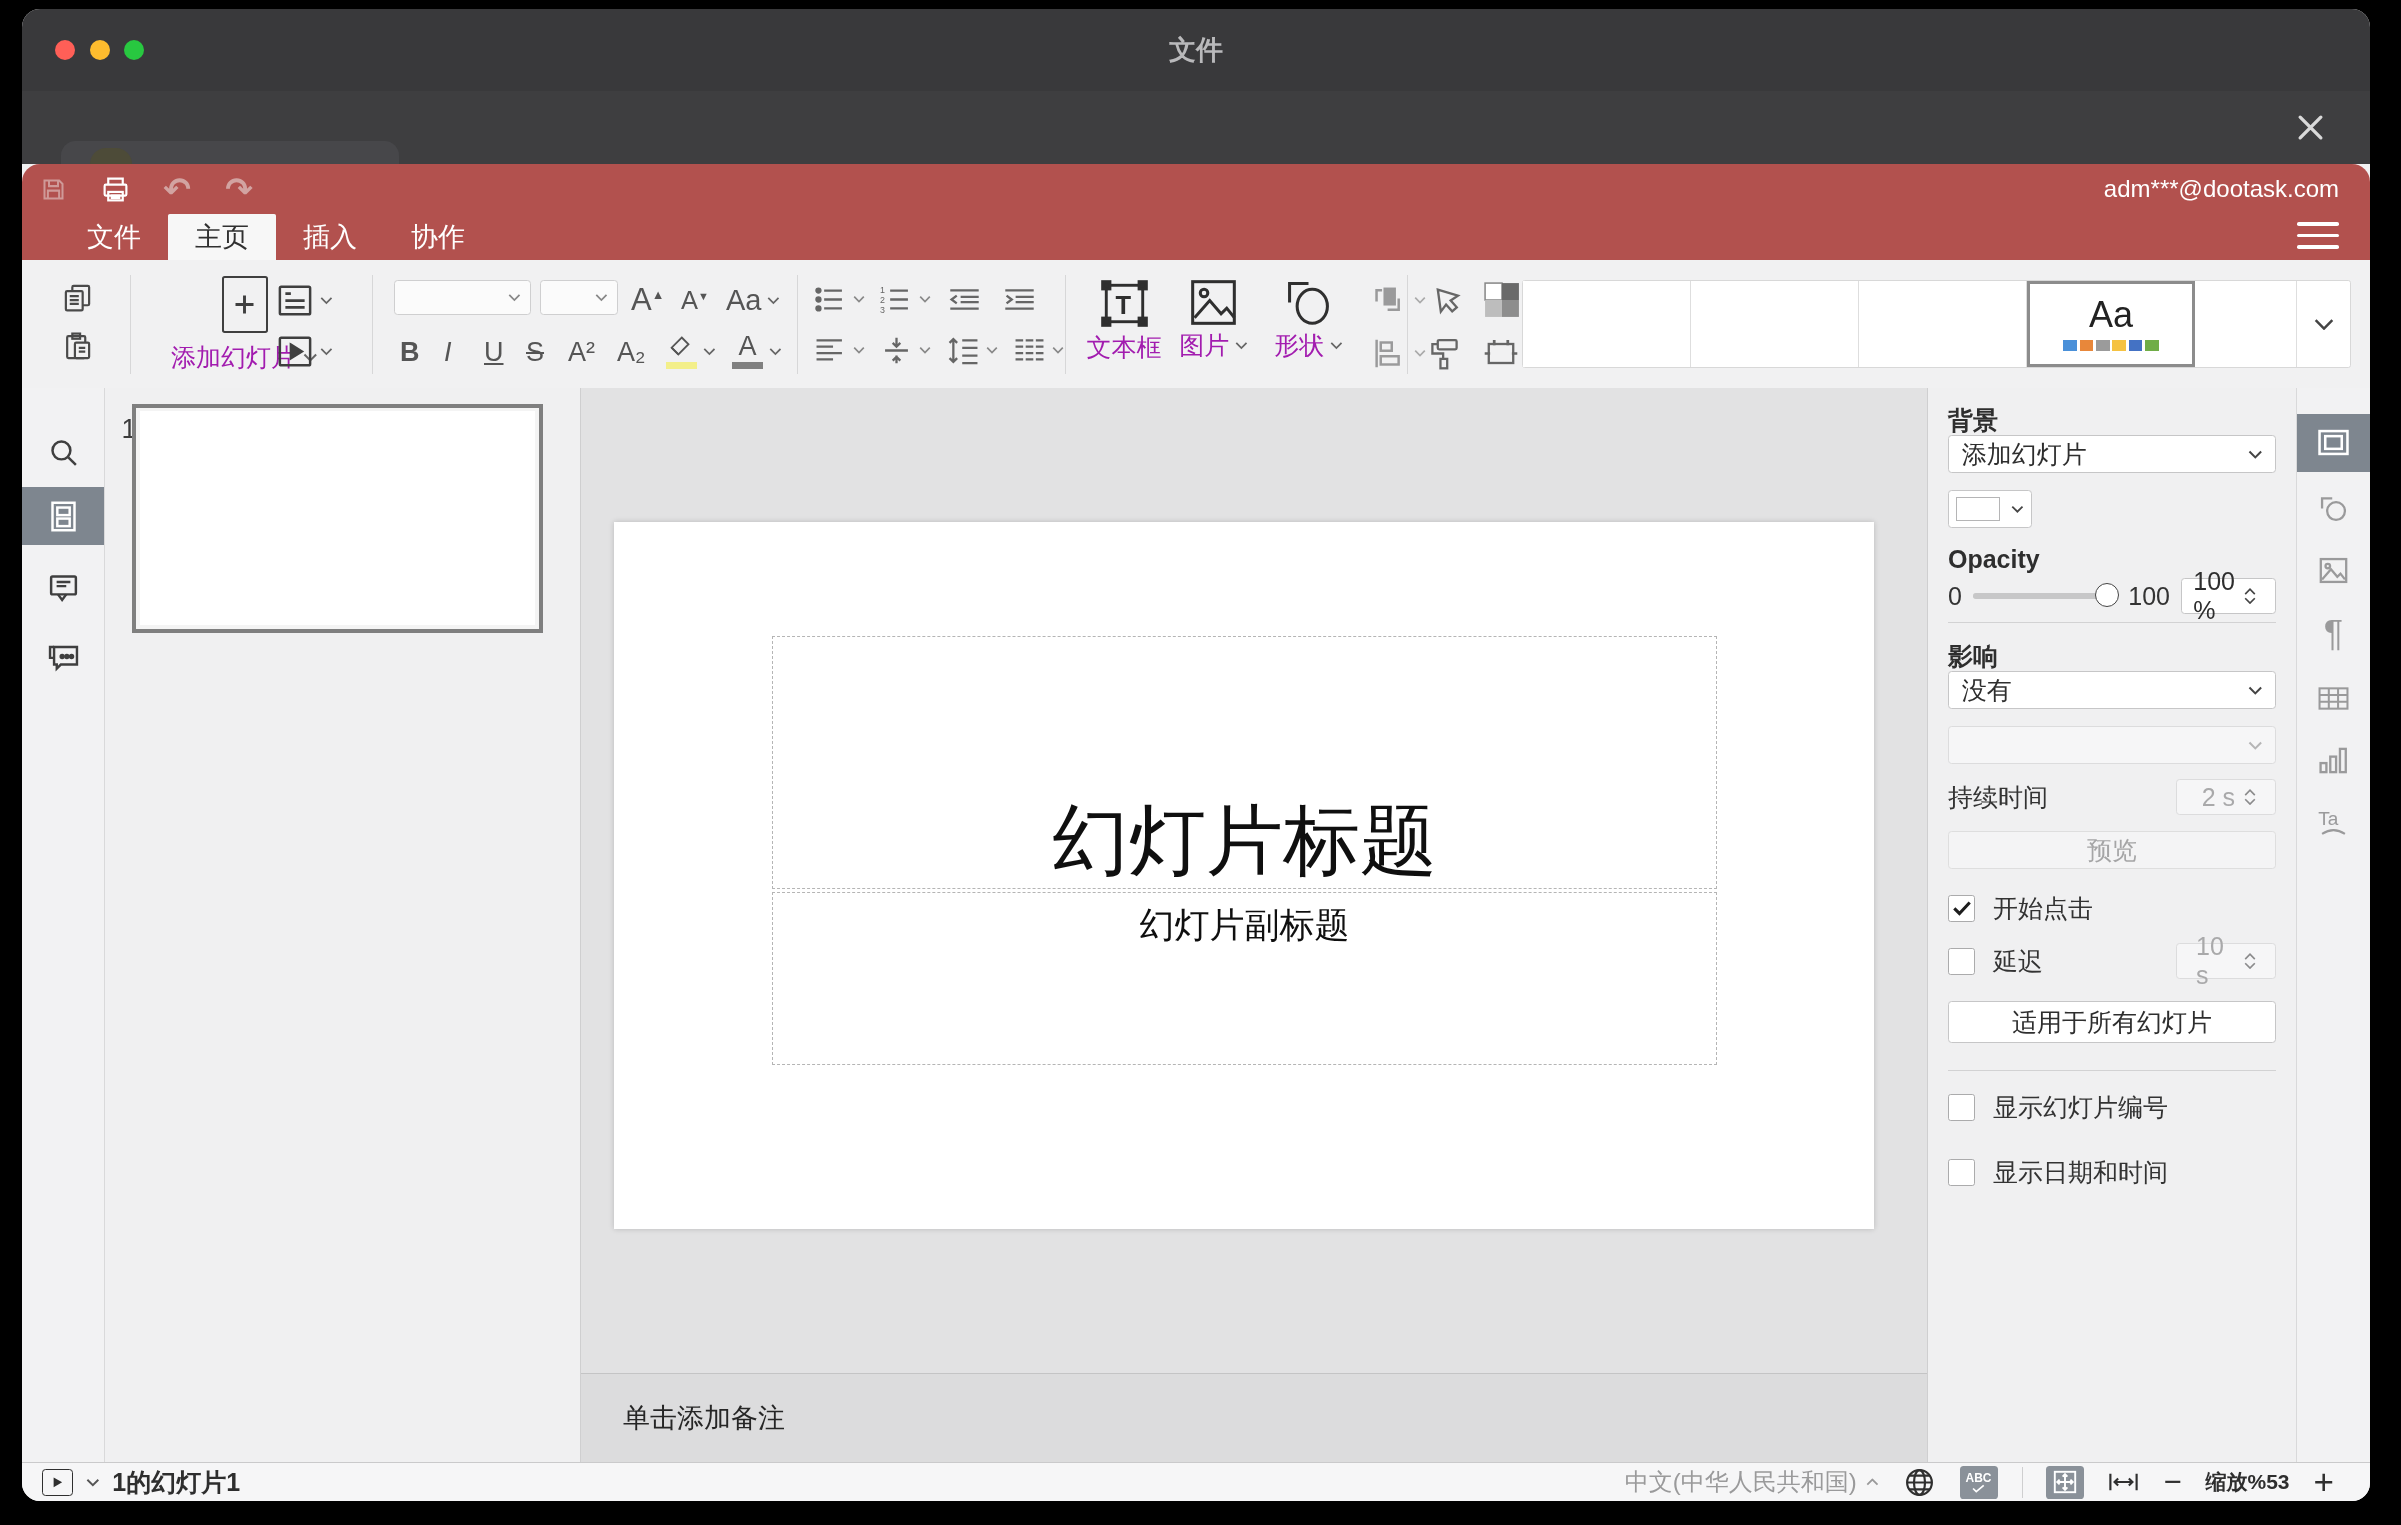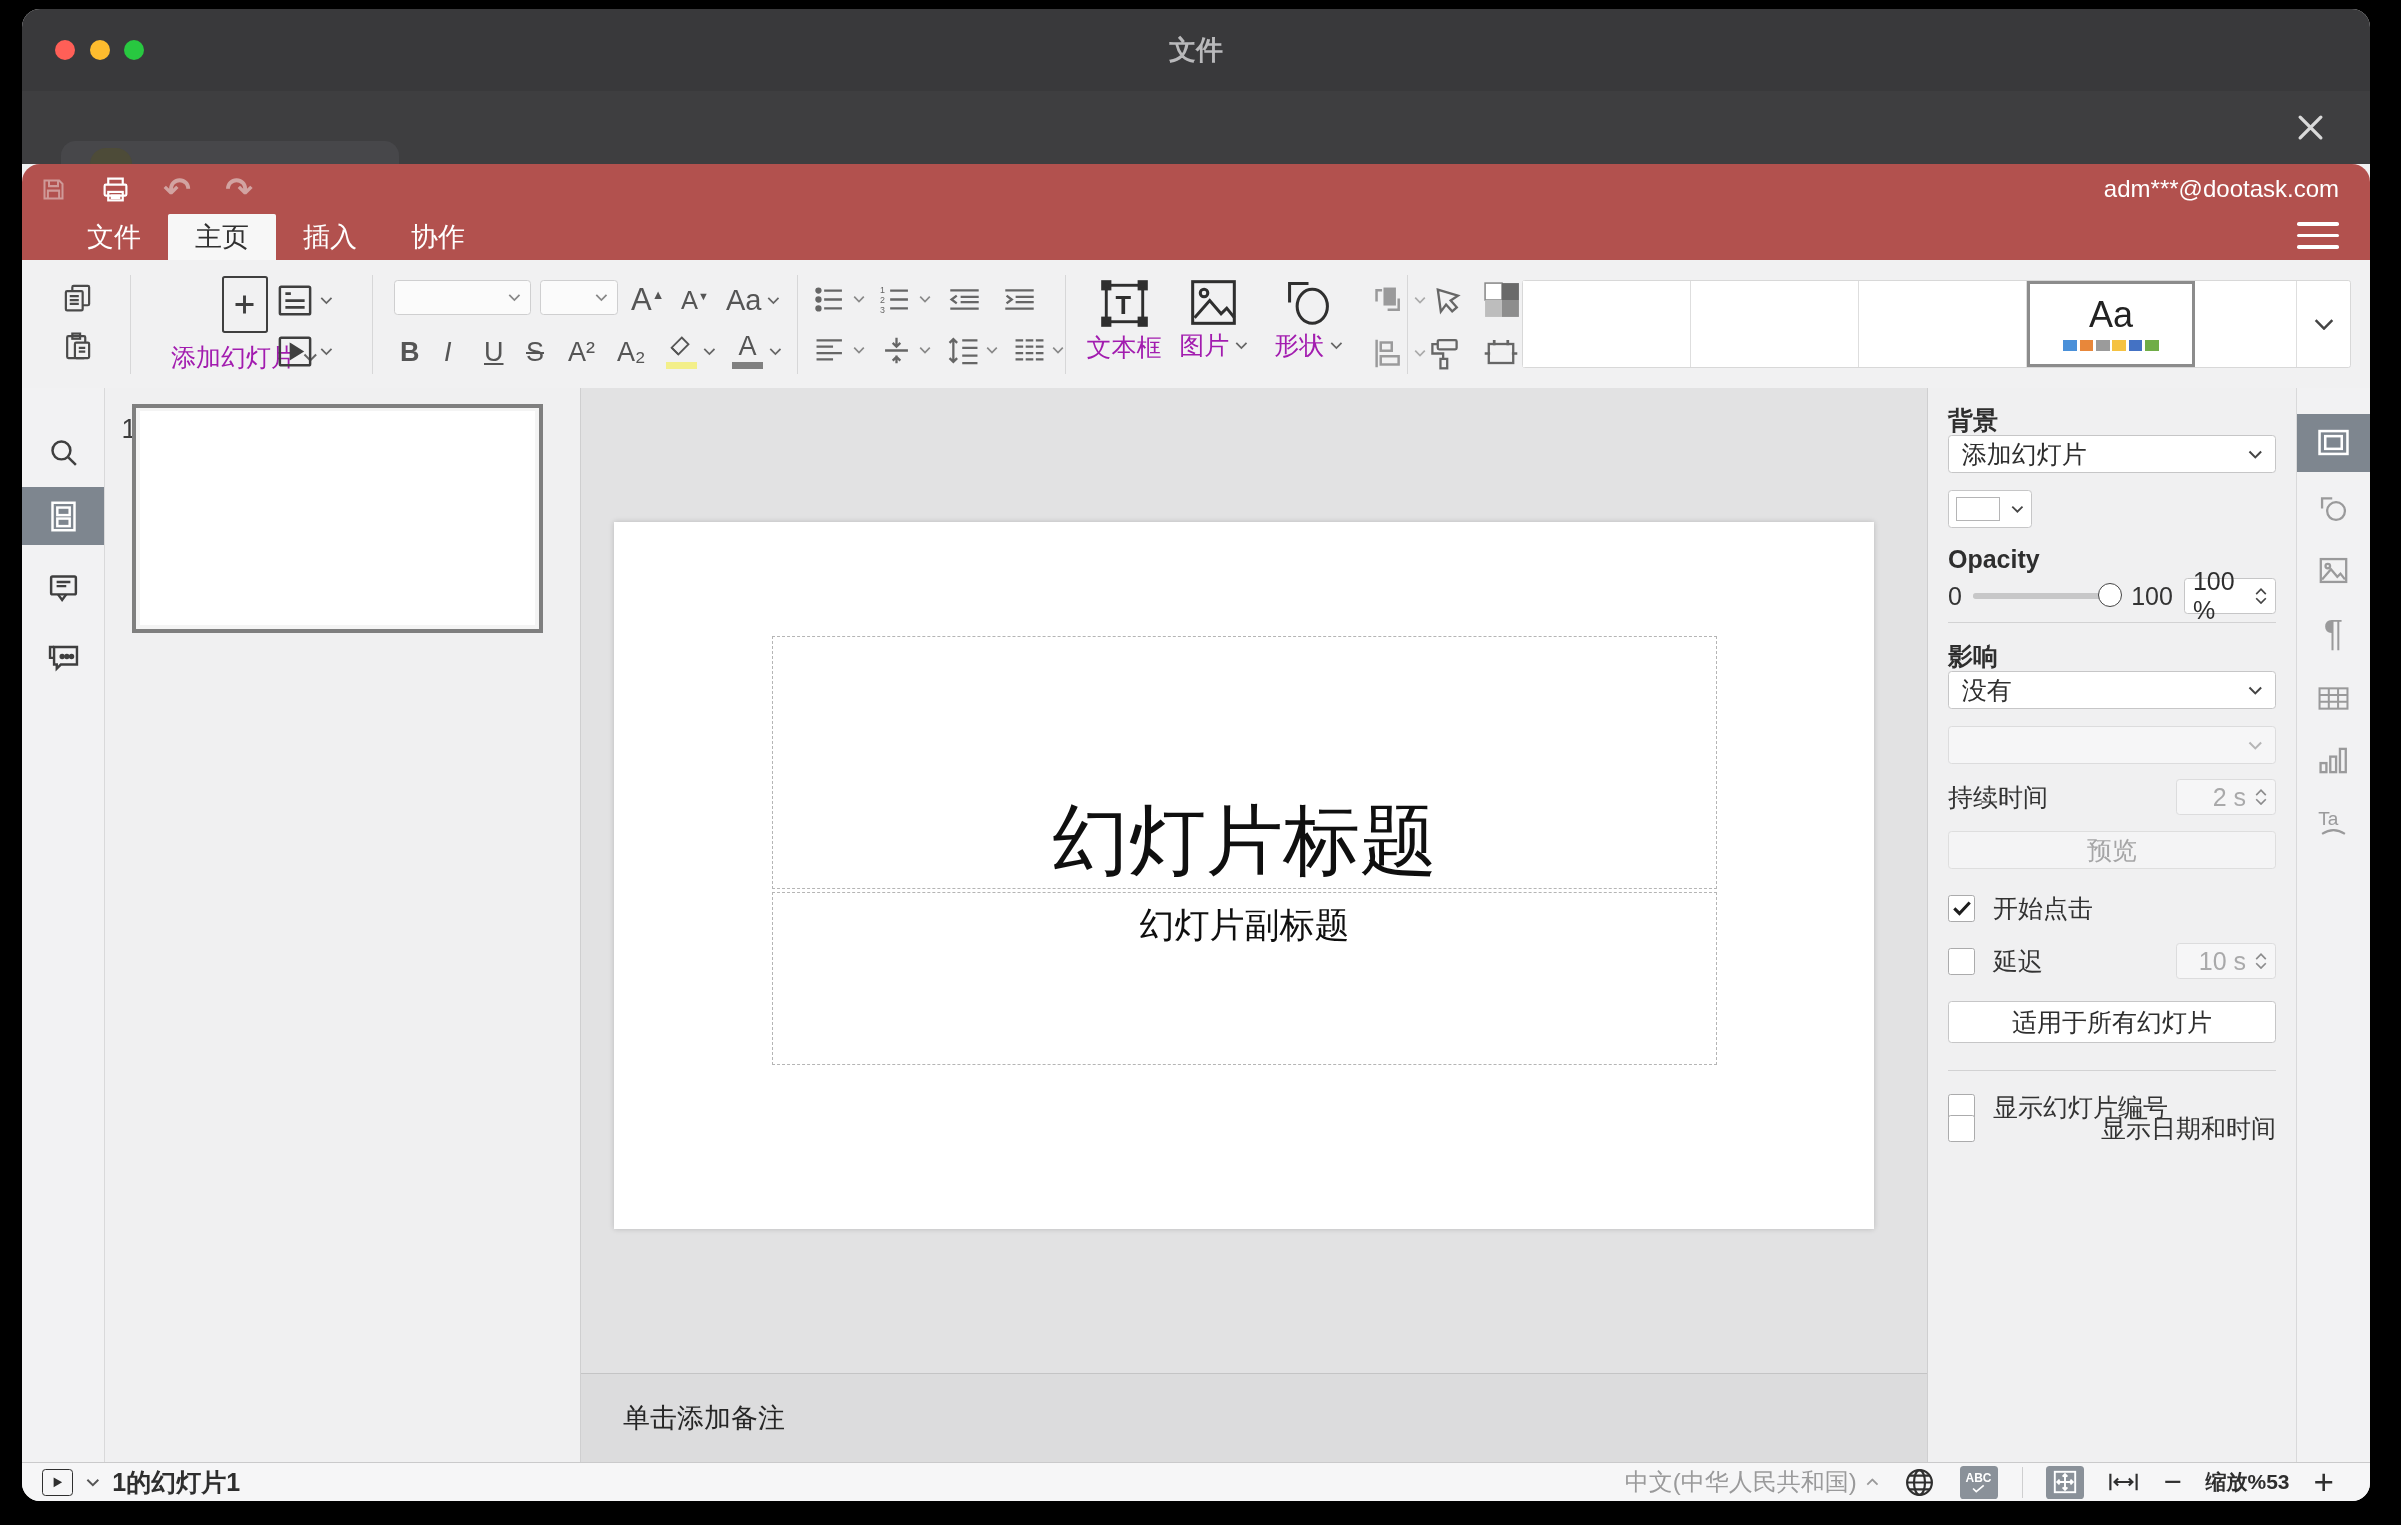--- a/index.html
+++ b/index.html
@@ -59,21 +59,21 @@
   .ph-title .t{font-size:77px;color:#0f0f0f;line-height:1.1;}
   .ph-sub{top:370px;height:173px;align-items:flex-start;padding-top:9px;}
   .ph-sub .t{font-size:35px;color:#0f0f0f;}
   .notes{position:absolute;left:0;bottom:0;width:100%;height:89px;background:#dcdcdd;border-top:0.9px solid #c4c4c5;display:flex;align-items:center;padding-left:42px;font-size:27px;color:#262626;}
   
   .rpanel{width:369px;background:#f0f0f1;border-left:0.9px solid #cfcfd0;position:relative;font-size:25px;color:#333;}
   .rp{position:absolute;left:20px;width:328px;}
   .rp-h{font-weight:700;font-size:25px;color:#2e2e2e;}
   .select{height:38px;background:#fff;border:0.9px solid #c6c6c7;border-radius:3.6px;display:flex;align-items:center;padding:0 12.8px;justify-content:space-between;color:#2e2e2e;}
   .select.dis{background:#f6f6f7;border-color:#dcdcdd;color:#ababac;}
-  .spin{height:36px;background:#f6f6f7;border:0.9px solid #dcdcdd;border-radius:3.6px;display:flex;align-items:center;justify-content:flex-end;padding:0 8px;color:#a9a9aa;gap:9px;}
+  .spin{height:36px;background:#f6f6f7;border:0.9px solid #dcdcdd;border-radius:3.6px;display:flex;align-items:center;justify-content:flex-end;padding:0 19px;color:#a9a9aa;gap:9px;}
   .spin.en{background:#fff;border-color:#c6c6c7;color:#2e2e2e;}
   .steppers{display:flex;flex-direction:column;gap:1.8px;color:#8b8b8c;}
   .btn{height:38px;background:#fff;border:0.9px solid #c6c6c7;border-radius:3.6px;display:flex;align-items:center;justify-content:center;color:#2e2e2e;}
   .btn.dis{background:#f4f4f5;border-color:#dedede;color:#a5a5a6;}
   .hr{height:0.9px;background:#d2d2d3;}
   .cb{width:27px;height:27px;background:#fff;border:0.9px solid #ababac;border-radius:2.7px;display:flex;align-items:center;justify-content:center;flex:none;}
   .cbrow{display:flex;align-items:center;gap:18px;}
   .slider-track{height:5.5px;background:#c7c7c8;border-radius:2.7px;position:relative;width:153px;}
   .slider-thumb{position:absolute;right:-1.8px;top:-10px;width:24px;height:24px;background:#fff;border:1.8px solid #444;border-radius:50%;}
   .rightstrip{width:74px;background:#f2f2f3;border-left:0.9px solid #d9d9da;position:relative;}
@@ -572,21 +572,21 @@
           </span>
         </div>
         <div class="rp btn" style="top:613px;height:42px;">
           <span>适用于所有幻灯片</span>
         </div>
         <div class="rp hr" style="top:682px;"></div>
         <div class="rp cbrow" style="top:703px;">
           <span class="cb"></span>
           <span>显示幻灯片编号</span>
         </div>
-        <div class="rp cbrow" style="top:724px;justify-content:space-between;">
+        <div class="rp cbrow" style="top:768px;">
           <span class="cb"></span>
           <span>显示日期和时间</span>
         </div>
       </div>
 
       <div class="rightstrip">
         <span class="rsbtn active" style="top:25.5px;">
           <svg width="33" height="29" viewBox="0 0 26 22" fill="none" stroke="currentColor" stroke-width="2">
               <rect x="2" y="2" width="22" height="18"></rect>
               <rect x="6.5" y="6" width="13" height="10"></rect>

